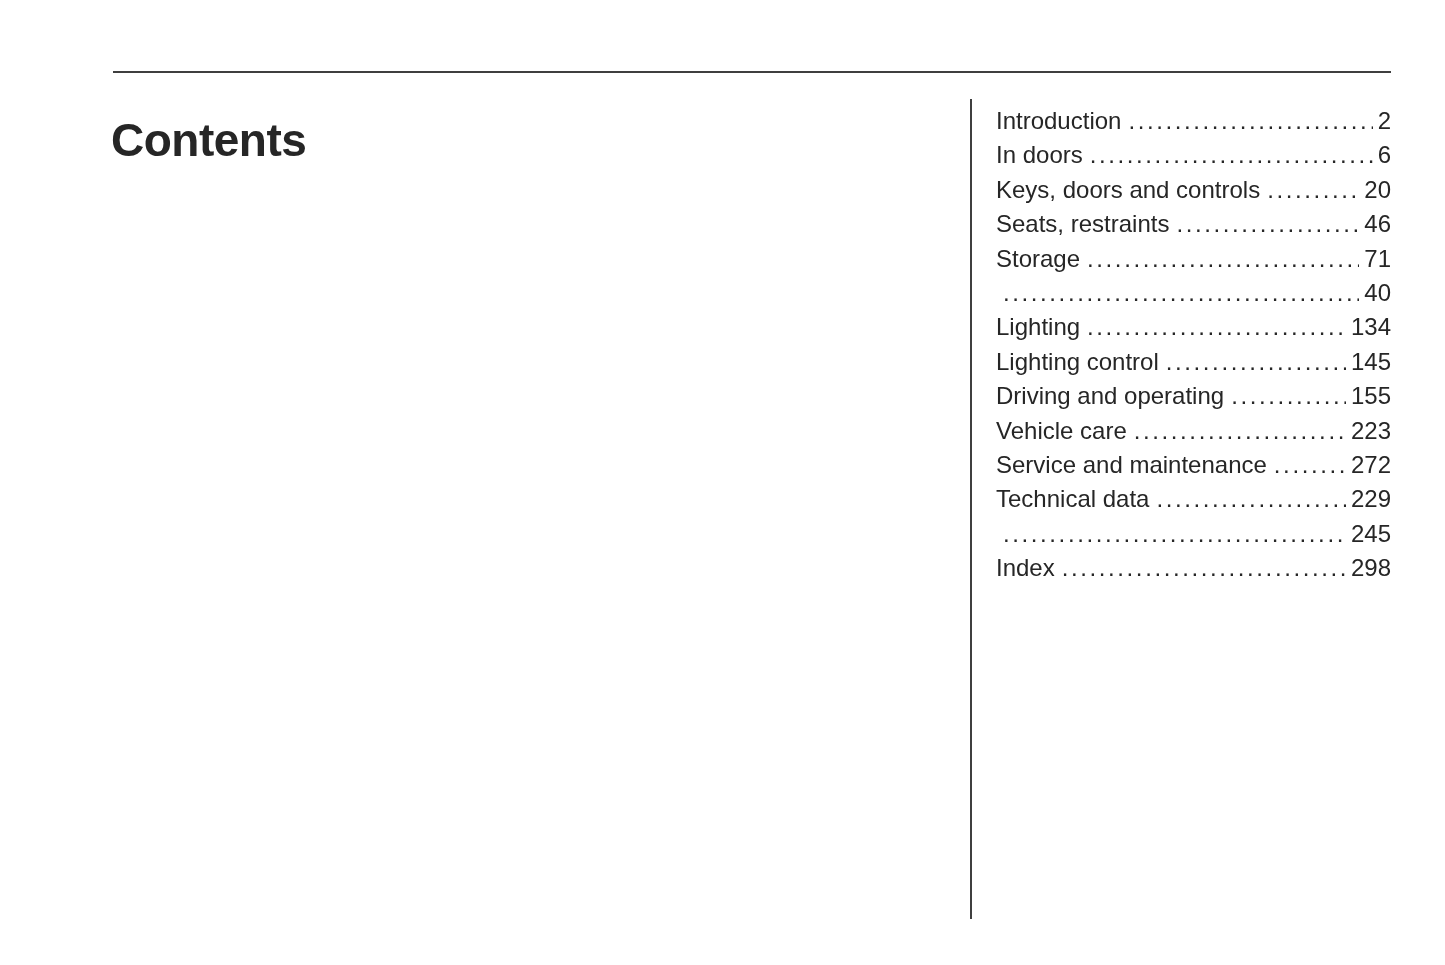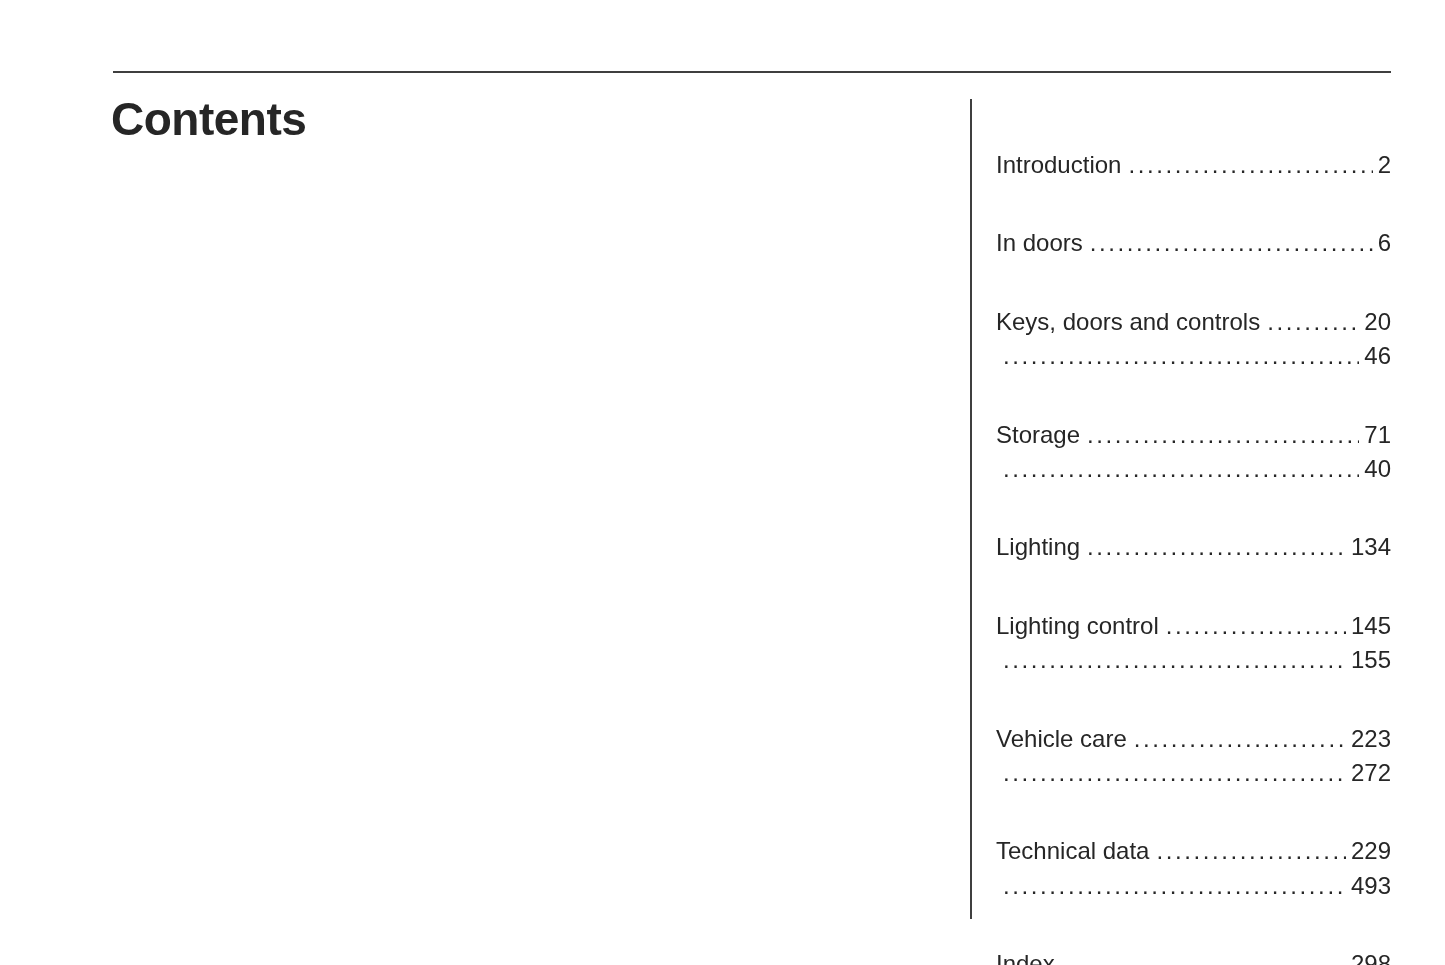--- a/index.html
+++ b/index.html
@@ -19,21 +19,21 @@
     left: 113px;
     top: 71px;
     width: 1278px;
     height: 2px;
     background: #3f3f3f;
   }
 
   .page-title {
     position: absolute;
     left: 111px;
-    top: 96px;
+    top: 117px;
     font-size: 46px;
     font-weight: bold;
     letter-spacing: -0.5px;
     line-height: 1;
     color: #262626;
     white-space: nowrap;
   }
 
   .column-divider {
     position: absolute;
@@ -52,21 +52,21 @@
   }
 
   .toc-row {
     display: flex;
     align-items: baseline;
     font-size: 24px;
     line-height: 34.4px;
     white-space: nowrap;
   }
 
-  .toc-label { flex: 0 0 auto; margin-top: 44px; }
+  .toc-label { flex: 0 0 auto; }
 
   .toc-dots {
     flex: 1 1 auto;
     overflow: hidden;
     margin-left: 7px;
     margin-right: 5px;
     letter-spacing: 2.6px;
     min-width: 0;
   }
 
@@ -97,20 +97,21 @@
       <span class="toc-page">6</span>
     </div>
 
     <div class="toc-row">
       <span class="toc-label">Keys, doors and controls</span>
       <span class="toc-dots">......................................................................</span>
       <span class="toc-page">20</span>
     </div>
 
     <div class="toc-row">
+      <span class="toc-label">Seats, restraints</span>
       <span class="toc-dots">......................................................................</span>
       <span class="toc-page">46</span>
     </div>
 
     <div class="toc-row">
       <span class="toc-label">Storage</span>
       <span class="toc-dots">......................................................................</span>
       <span class="toc-page">71</span>
     </div>
 
@@ -125,44 +126,46 @@
       <span class="toc-page">134</span>
     </div>
 
     <div class="toc-row">
       <span class="toc-label">Lighting control</span>
       <span class="toc-dots">......................................................................</span>
       <span class="toc-page">145</span>
     </div>
 
     <div class="toc-row">
+      <span class="toc-label">Driving and operating</span>
       <span class="toc-dots">......................................................................</span>
       <span class="toc-page">155</span>
     </div>
 
     <div class="toc-row">
       <span class="toc-label">Vehicle care</span>
       <span class="toc-dots">......................................................................</span>
       <span class="toc-page">223</span>
     </div>
 
     <div class="toc-row">
+      <span class="toc-label">Service and maintenance</span>
       <span class="toc-dots">......................................................................</span>
       <span class="toc-page">272</span>
     </div>
 
     <div class="toc-row">
       <span class="toc-label">Technical data</span>
       <span class="toc-dots">......................................................................</span>
       <span class="toc-page">229</span>
     </div>
 
     <div class="toc-row">
       <span class="toc-dots">......................................................................</span>
-      <span class="toc-page">493</span>
+      <span class="toc-page">245</span>
     </div>
 
     <div class="toc-row">
       <span class="toc-label">Index</span>
       <span class="toc-dots">......................................................................</span>
       <span class="toc-page">298</span>
     </div>
 
   </div>
 </div>

